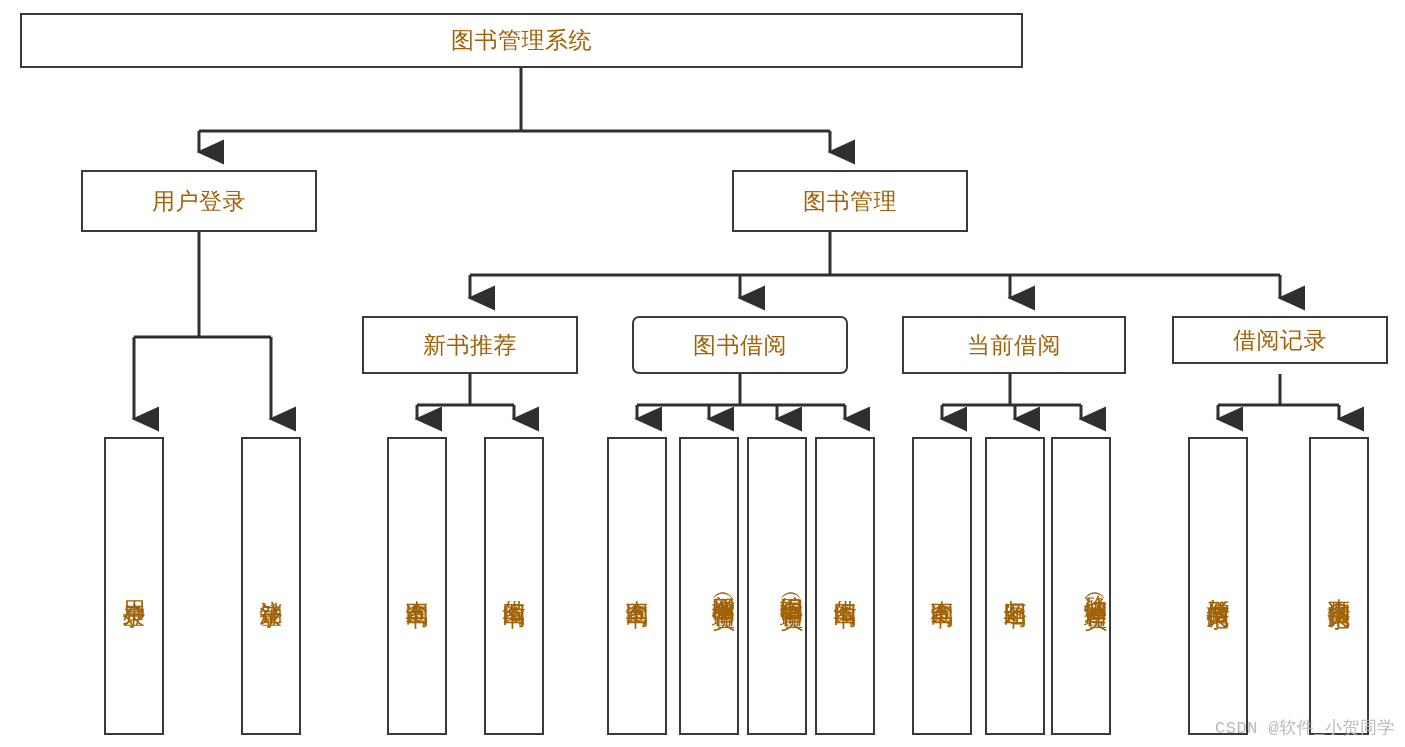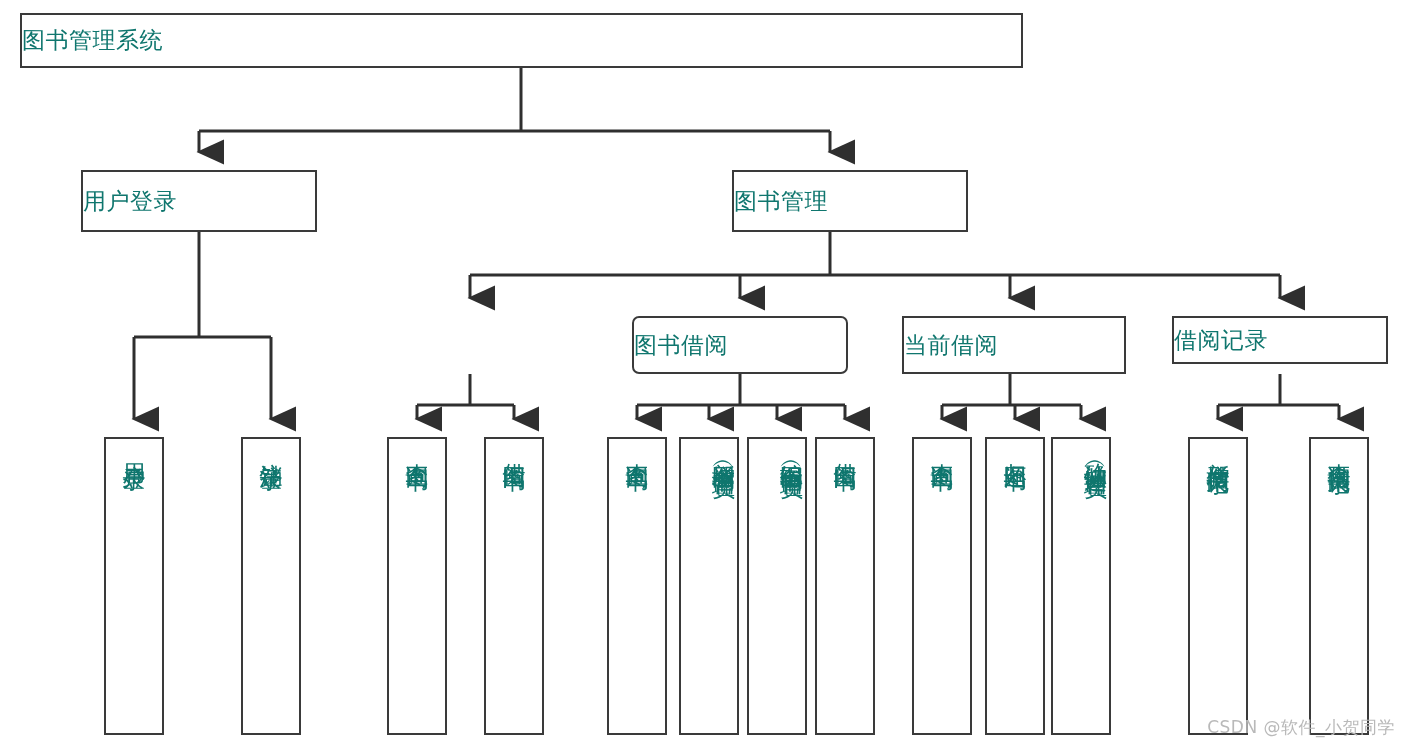--- a/index.html
+++ b/index.html
@@ -19,21 +19,22 @@
     width:1405px;height:747px;
     pointer-events:none;
   }
   .node{
     position:absolute;
     box-sizing:border-box;
     background:#ffffff;
     border:2px solid #3a3a3a;
     display:flex;
     align-items:center;
-    color:#0f766e;
+    justify-content:center;
+    color:#a16207;
     letter-spacing:0.5px;
   }
   .node.horiz{
     font-size:23px;
     line-height:1;
   }
   .node.vert{
     font-size:23px;
     writing-mode:vertical-rl;
     text-orientation:upright;
@@ -50,20 +51,21 @@
   .node.vert.top-align{
     align-items:flex-start;
   }
   #watermark{
     position:absolute;
     right:10px;bottom:8px;
     font-size:17px;
     color:#b9b9b9;
     letter-spacing:0.5px;
     white-space:nowrap;
+    font-family:Liberation Mono, monospace;
   }
 </style>
 </head>
 <body>
 
 <div id="diagram">
 
   <svg id="wires" viewBox="0 0 1405 747" xmlns="http://www.w3.org/2000/svg">
     <defs>
       <marker id="arrow" viewBox="0 0 12 12" refX="6" refY="10" markerWidth="10" markerHeight="10" orient="auto-start-reverse">
@@ -118,20 +120,23 @@
     <span>图书管理系统</span>
   </div>
 
   <div class="node horiz" style="left:81px;top:170px;width:236px;height:62px;">
     <span>用户登录</span>
   </div>
   <div class="node horiz" style="left:711px;top:170px;width:236px;height:62px;margin-left:21px;">
     <span>图书管理</span>
   </div>
 
+  <div class="node horiz" style="left:362px;top:316px;width:216px;height:58px;">
+    <span>新书推荐</span>
+  </div>
   <div class="node horiz" style="left:632px;top:316px;width:216px;height:58px;border-radius:7px;">
     <span>图书借阅</span>
   </div>
   <div class="node horiz" style="left:902px;top:316px;width:224px;height:58px;">
     <span>当前借阅</span>
   </div>
   <div class="node horiz" style="left:1172px;top:316px;width:216px;height:48px;">
     <span>借阅记录</span>
   </div>
 

